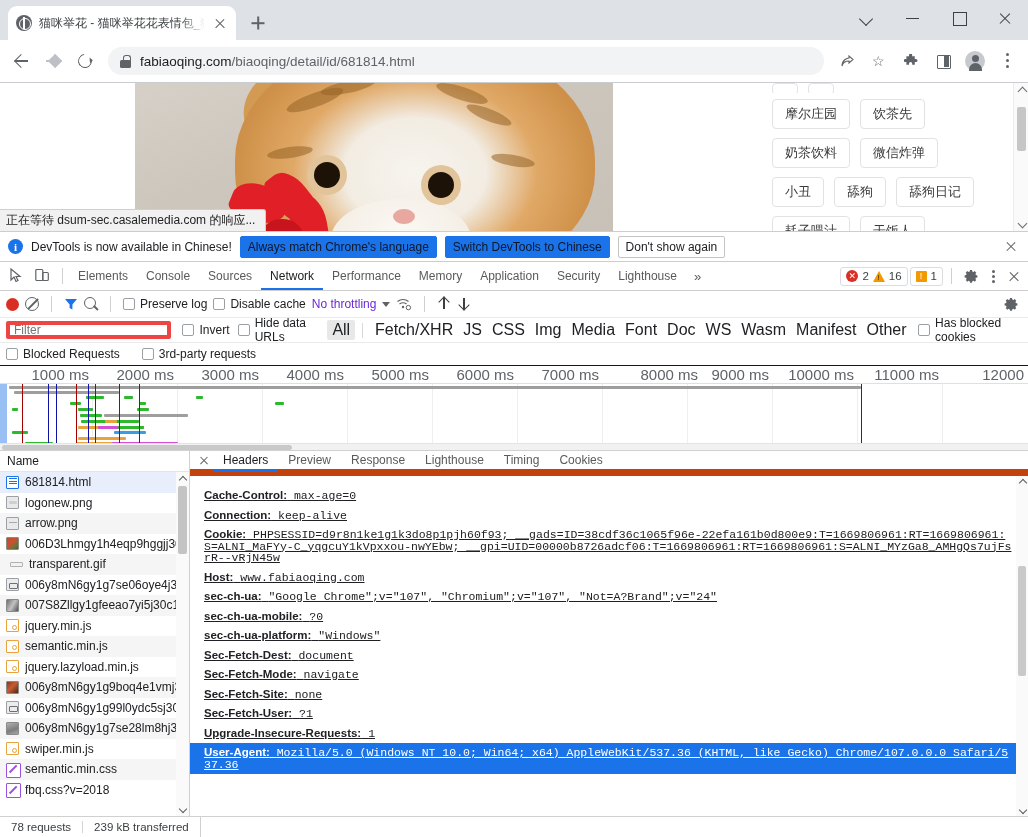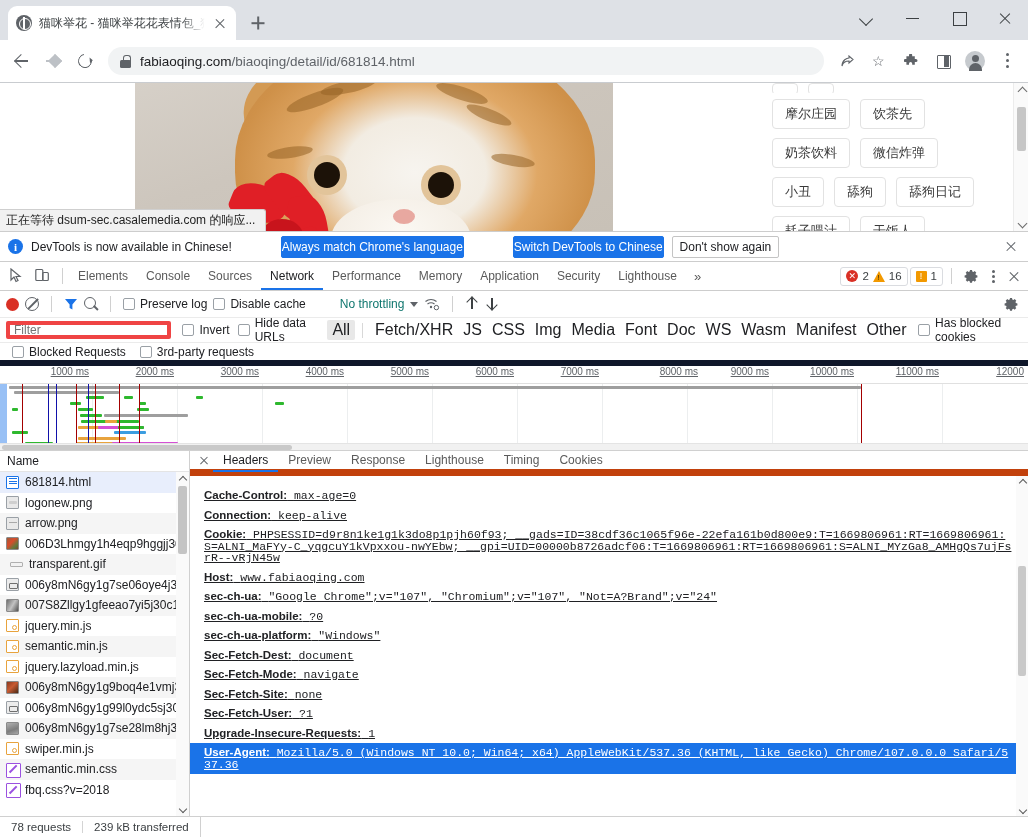--- a/index.html
+++ b/index.html
@@ -186,22 +186,22 @@
     height: 31px; background: #fff; border-top: 1px solid #cdcdcd; border-bottom: 1px solid #cdcdcd;
     display: flex; align-items: center; padding: 0 8px; gap: 8px; flex: 0 0 31px;
   }
   .info-icon {
     width: 15px; height: 15px; border-radius: 50%; background: #1a73e8; color: #fff;
     font-size: 11px; font-weight: bold; display: flex; align-items: center; justify-content: center;
     font-family: "Liberation Serif", serif; flex: 0 0 15px;
   }
   .notice-text { font-size: 12px; color: #202124; }
   .btn-primary {
-    background: #1a73e8; color: #ffffff; border: 1px solid #1a73e8; border-radius: 2px;
-    font-size: 12px; padding: 3px 0; font-family: "Liberation Sans", sans-serif; cursor: pointer; margin-left: 41px;
+    background: #1a73e8; color: #0f172a; border: 1px solid #1a73e8; border-radius: 2px;
+    font-size: 12px; padding: 3px 7px; font-family: "Liberation Sans", sans-serif; cursor: pointer;
   }
   .btn-plain {
     background: #fff; color: #202124; border: 1px solid #c4c4c4; border-radius: 2px;
     font-size: 12px; padding: 3px 7px; font-family: "Liberation Sans", sans-serif; cursor: pointer;
   }
   .notice-close { margin-left: auto; width: 18px; height: 18px; position: relative; }
   .notice-close::before, .notice-close::after {
     content: ""; position: absolute; left: 3px; top: 8.5px; width: 12px; height: 1.2px; background: #5f6368;
   }
   .notice-close::before { transform: rotate(45deg); }
@@ -265,21 +265,21 @@
   .search-ico::before {
     content: ""; position: absolute; left: 0; top: 0; width: 10px; height: 10px; border-radius: 50%;
     border: 1.5px solid #5f6368;
   }
   .search-ico::after {
     content: ""; position: absolute; left: 9px; top: 9.5px; width: 6px; height: 1.5px; background: #5f6368;
     transform: rotate(45deg);
   }
   .cbx { width: 12px; height: 12px; border: 1px solid #9aa0a6; border-radius: 2px; background: #fff; flex: 0 0 12px; }
   .chk-label { display: flex; align-items: center; gap: 5px; font-size: 12px; color: #202124; cursor: pointer; }
-  .throttle { font-size: 12px; color: #0f766e; margin-left: 28px; }
+  .throttle { font-size: 12px; color: #6d28d9; }
   .caret-dn { width: 0; height: 0; border-left: 4px solid transparent; border-right: 4px solid transparent; border-top: 5px solid #5f6368; }
   .wifi-ico { width: 16px; height: 14px; position: relative; }
   .arrow-up, .arrow-dn { width: 14px; height: 15px; position: relative; }
   .arrow-up::before, .arrow-dn::before {
     content: ""; position: absolute; left: 6px; top: 1px; width: 1.8px; height: 11px; background: #3c4043;
   }
   .arrow-up::after {
     content: ""; position: absolute; left: 3px; top: 1px; width: 7px; height: 7px;
     border-left: 1.8px solid #3c4043; border-top: 1.8px solid #3c4043; transform: rotate(45deg);
   }
@@ -294,28 +294,28 @@
     border-bottom: 1px solid #ebebeb; flex: 0 0 25px;
   }
   .filter-input {
     width: 165px; height: 18px; border: 4px solid #ef4444; border-radius: 2px; font-size: 12px;
     padding: 0 4px; color: #5f6368; font-family: "Liberation Sans", sans-serif; outline: none; background: #fff;
   }
   .f-sep { width: 1px; height: 15px; background: #d8d8d8; margin: 0 7px; }
   .ftype { font-size: 16px; color: #202124; padding: 1px 5px; border-radius: 2px; cursor: pointer; white-space: nowrap; }
   .ftype.active { background: #e8e8e8; }
   .filter-row2 {
-    height: 23px; display: flex; align-items: center; gap: 14px; padding: 0 12px;
-    border-bottom: 6px solid #0f172a; flex: 0 0 23px;
+    height: 23px; display: flex; align-items: center; gap: 22px; padding: 0 6px;
+    border-bottom: 1px solid #0f172a; flex: 0 0 23px;
   }
 
   
   .overview { height: 85px; position: relative; border-bottom: 1px solid #d0d0d0; flex: 0 0 85px; background: #fff; }
   .ov-ruler { height: 18px; position: relative; border-bottom: 1px solid #e0e0e0; }
-  .ov-tick { position: absolute; top: 0; height: 18px; font-size: 10px; color: #5f6368; padding-right: 3px; text-align: right; text-decoration: underline; }
+  .ov-tick { position: absolute; top: 0; height: 18px; font-size: 15px; color: #5f6368; padding-right: 3px; text-align: right; }
   .ov-grid { position: absolute; top: 18px; bottom: 0; width: 1px; background: #eceeef; }
   .ov-body { position: absolute; top: 18px; left: 0; right: 0; bottom: 0; overflow: hidden; }
   .ov-bar { position: absolute; height: 3px; border-radius: 1px; }
   .ov-line { position: absolute; top: 0; bottom: 0; width: 1.3px; }
   .ov-sel { position: absolute; top: 18px; bottom: 0; left: 0; width: 7px; background: rgba(26,115,232,0.45); }
   .ov-scrollbar { position: absolute; left: 0; bottom: 0; height: 7px; width: 100%; background: #f1f1f1; border-top: 1px solid #e4e4e4; }
   .ov-scrollbar .th { position: absolute; left: 2px; top: 1px; height: 5px; width: 290px; background: #c9c9c9; border-radius: 3px; }
 
   
   .lower { flex: 1 1 auto; display: flex; min-height: 0; }

